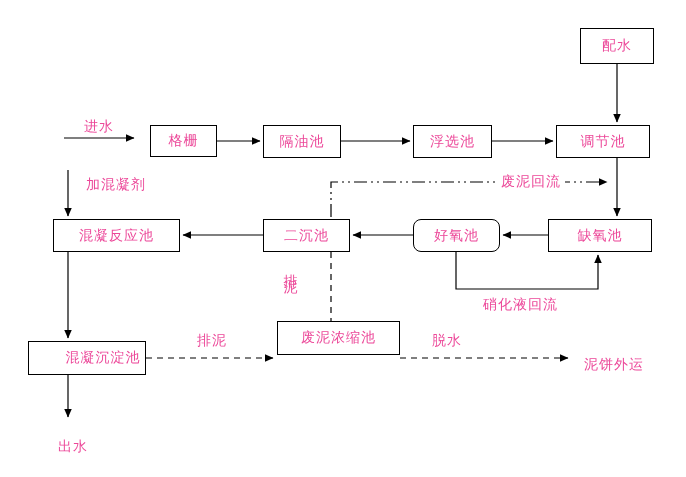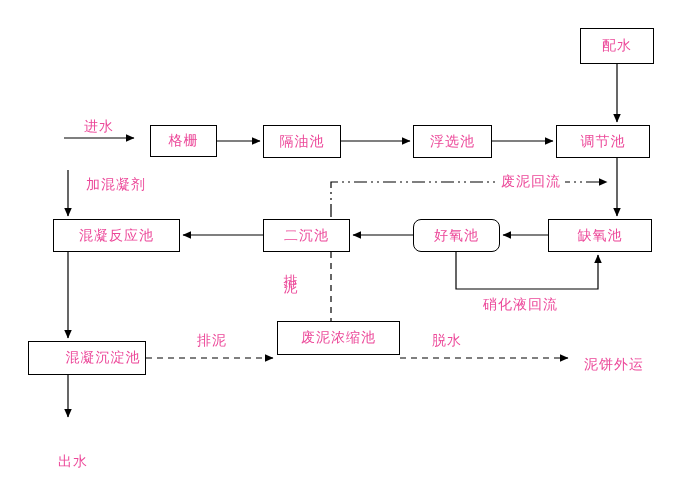--- a/index.html
+++ b/index.html
@@ -90,15 +90,15 @@
   <div class="box" style="left:277px; top:321px; width:123px; height:34px;">废泥浓缩池</div>
 
   <div class="lbl" style="left:84px;  top:119px;">进水</div>
   <div class="lbl" style="left:86px;  top:177px;">加混凝剂</div>
   <div class="lbl bg" style="left:471px; top:172px;margin-left:26px;">废泥回流</div>
   <div class="lbl vertical" style="left:284px; top:263px;">排泥</div>
   <div class="lbl" style="left:483px; top:297px;">硝化液回流</div>
   <div class="lbl" style="left:197px; top:333px;">排泥</div>
   <div class="lbl" style="left:432px; top:333px;">脱水</div>
   <div class="lbl" style="left:584px; top:357px;">泥饼外运</div>
-  <div class="lbl" style="left:58px;  top:454px;">出水</div>
+  <div class="lbl" style="left:58px;  top:439px;">出水</div>
 
 </div>
 
 </body></html>

